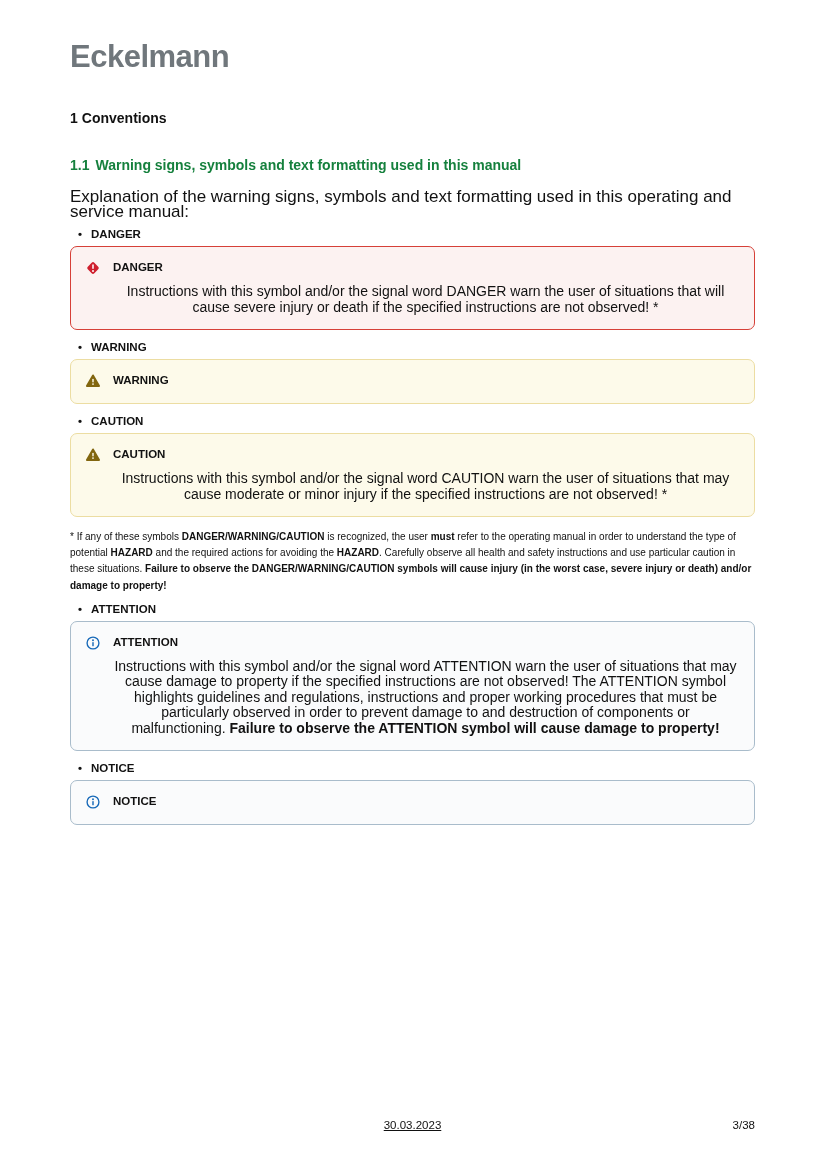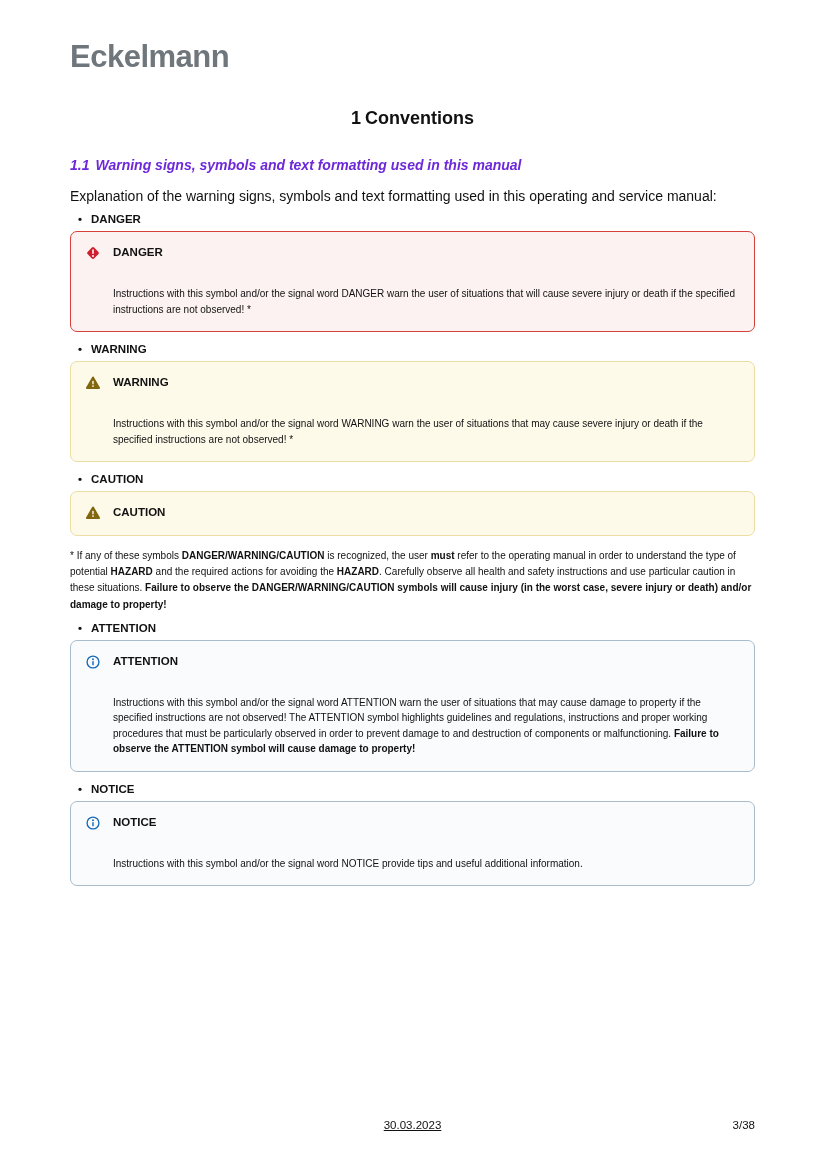--- a/index.html
+++ b/index.html
@@ -19,39 +19,37 @@
   .logo {
     padding-top: 40px;
     font-size: 31px;
     font-weight: bold;
     letter-spacing: -0.5px;
     color: #70777c;
     line-height: 34px;
   }
   h1.section-heading {
     margin-top: 37px;
-    font-size: 18px;
+    font-size: 14px;
     line-height: 14px;
     font-weight: bold;
     color: #111;
-    text-align: center;
   }
   h2.subsection-heading {
     margin-top: 32px;
     font-size: 14px;
     line-height: 16px;
     font-weight: bold;
-    color: #6d28d9;
-    font-style: italic;
+    color: #15803d;
   }
   .heading-number { margin-right: 6px; }
   h1 .heading-number { margin-right: 4px; }
   .intro {
     margin-top: 16px;
-    font-size: 14px;
+    font-size: 17px;
     line-height: 15px;
   }
   .bullet-line {
     margin-top: 8px;
     font-size: 11.5px;
     line-height: 15px;
     font-weight: bold;
     padding-left: 8px;
   }
   .bullet-line::before {
@@ -77,24 +75,25 @@
   }
   .callout-icon svg { display: block; }
   .callout-content { flex: 1; }
   .callout-title {
     font-size: 11.5px;
     line-height: 15px;
     font-weight: bold;
     color: #111;
   }
   .callout-body {
-    margin-top: 26px;
-    font-size: 10px;
+    margin-top: 9px;
+    font-size: 14px;
     line-height: 15.5px;
     color: #111;
+    text-align: center;
   }
   .footnote {
     margin-top: 12px;
     font-size: 10px;
     line-height: 16.2px;
   }
   .footnote b, .callout-body b { font-weight: bold; }
   .footer {
     position: absolute;
     left: 70px;
@@ -147,35 +146,35 @@
   <div class="callout-box warning">
     <span class="callout-icon">
       <svg width="16" height="16" viewBox="0 0 20 20">
         <path d="M10 3 L17.6 16.2 H2.4 Z" fill="#82660f" stroke="#82660f" stroke-width="2.4" stroke-linejoin="round"></path>
         <rect x="9.1" y="7.2" width="1.8" height="4.6" rx="0.9" fill="#fdfaea"></rect>
         <circle cx="10" cy="13.8" r="1.1" fill="#fdfaea"></circle>
       </svg>
     </span>
     <div class="callout-content">
       <div class="callout-title">WARNING</div>
-      <div class="callout-body"><span>Instructions with this symbol and/or the signal word WARNING warn the user of situations that may cause severe injury or death if the specified instructions are not observed! *</span></div>
     </div>
   </div>
 
   <div class="bullet-line">CAUTION</div>
   <div class="callout-box warning">
     <span class="callout-icon">
       <svg width="16" height="16" viewBox="0 0 20 20">
         <path d="M10 3 L17.6 16.2 H2.4 Z" fill="#82660f" stroke="#82660f" stroke-width="2.4" stroke-linejoin="round"></path>
         <rect x="9.1" y="7.2" width="1.8" height="4.6" rx="0.9" fill="#fdfaea"></rect>
         <circle cx="10" cy="13.8" r="1.1" fill="#fdfaea"></circle>
       </svg>
     </span>
     <div class="callout-content">
       <div class="callout-title">CAUTION</div>
+      <div class="callout-body"><span>Instructions with this symbol and/or the signal word CAUTION warn the user of situations that may cause moderate or minor injury if the specified instructions are not observed! *</span></div>
     </div>
   </div>
 
   <p class="footnote"><span>* If any of these symbols </span><b>DANGER/WARNING/CAUTION</b><span> is recognized, the user </span><b>must</b><span> refer to the operating manual in order to understand the type of potential </span><b>HAZARD</b><span> and the required actions for avoiding the </span><b>HAZARD</b><span>. Carefully observe all health and safety instructions and use particular caution in these situations. </span><b>Failure to observe the DANGER/WARNING/CAUTION symbols will cause injury (in the worst case, severe injury or death) and/or damage to property!</b></p>
 
   <div class="bullet-line">ATTENTION</div>
   <div class="callout-box info">
     <span class="callout-icon">
       <svg width="16" height="16" viewBox="0 0 20 20">
         <circle cx="10" cy="10" r="7.4" fill="none" stroke="#1769b8" stroke-width="1.7"></circle>
@@ -193,21 +192,20 @@
   <div class="callout-box info">
     <span class="callout-icon">
       <svg width="16" height="16" viewBox="0 0 20 20">
         <circle cx="10" cy="10" r="7.4" fill="none" stroke="#1769b8" stroke-width="1.7"></circle>
         <circle cx="10" cy="6.5" r="1.2" fill="#1769b8"></circle>
         <rect x="9.1" y="8.8" width="1.8" height="5.4" rx="0.9" fill="#1769b8"></rect>
       </svg>
     </span>
     <div class="callout-content">
       <div class="callout-title">NOTICE</div>
-      <div class="callout-body"><span>Instructions with this symbol and/or the signal word NOTICE provide tips and useful additional information.</span></div>
     </div>
   </div>
 
   <div class="footer">
     <span class="footer-date">30.03.2023</span>
     <span class="footer-page">3/38</span>
   </div>
 
 </div>
 

